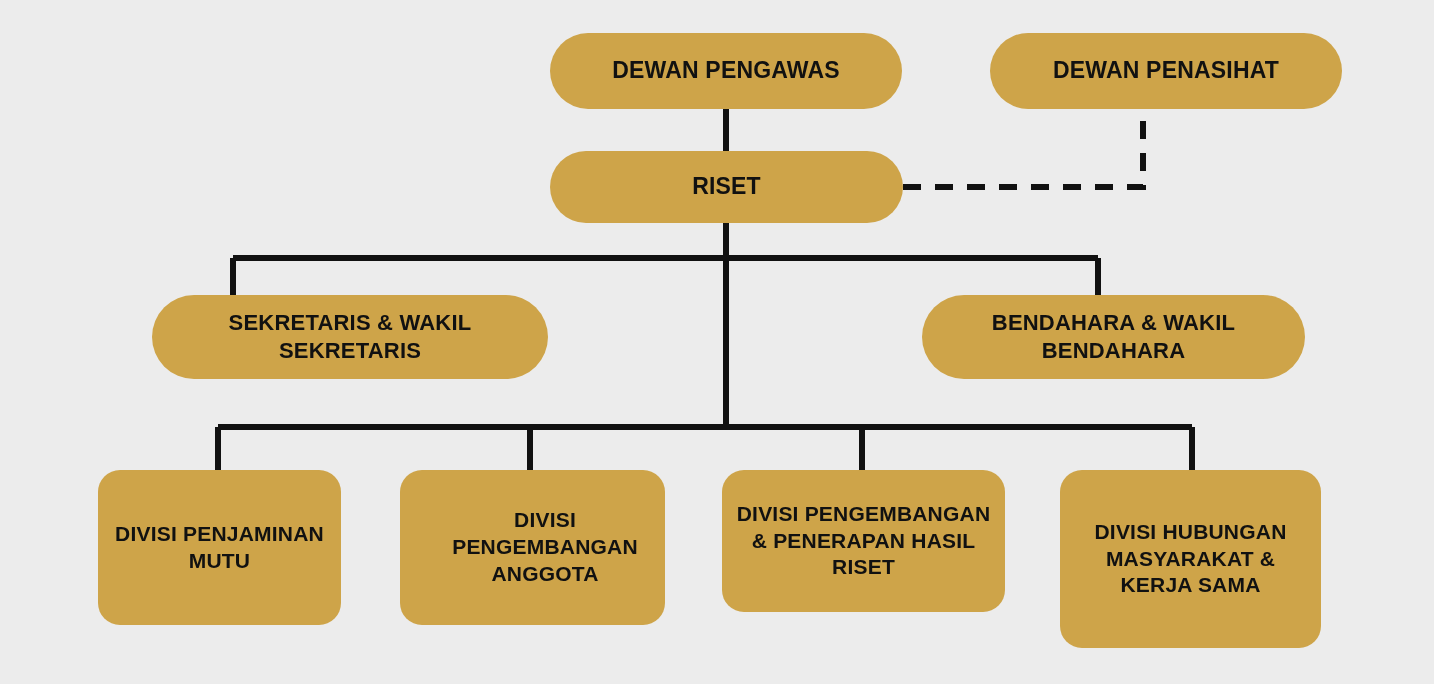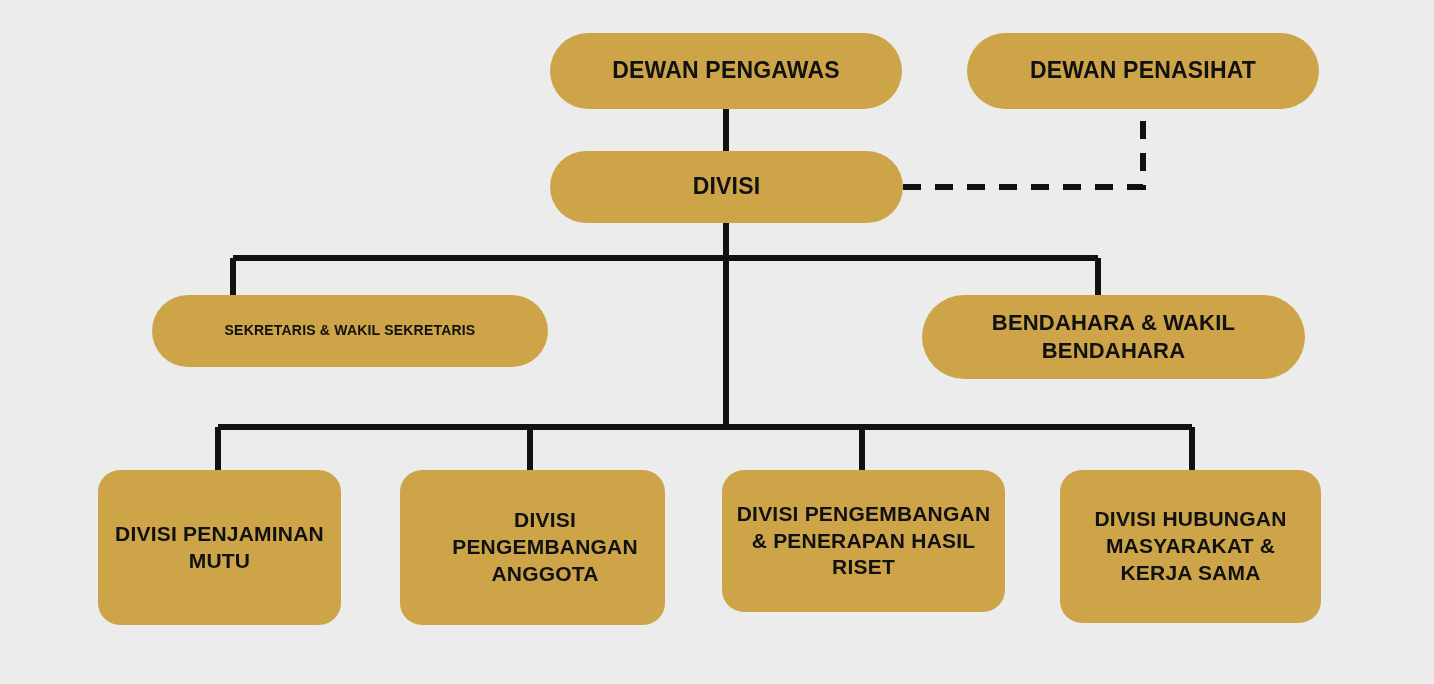--- a/index.html
+++ b/index.html
@@ -36,29 +36,29 @@
     font-weight: bold;
     letter-spacing: 0.2px;
     line-height: 1.28;
     padding: 4px 14px;
     z-index: 2;
   }
   .node-pill { border-radius: 999px; }
   .node-rect { border-radius: 22px; }
 
   #node-dewan-pengawas { left: 550px; top: 33px;  width: 352px; height: 76px; font-size: 23px; }
-  #node-dewan-penasihat { left: 967px; top: 33px;  width: 352px; height: 76px; font-size: 23px; }
+  #node-dewan-penasihat { left: 990px; top: 33px;  width: 352px; height: 76px; font-size: 23px; }
   #node-ketua         { left: 550px; top: 151px; width: 353px; height: 72px; font-size: 23px; }
-  #node-sekretaris    { left: 152px; top: 295px; width: 396px; height: 72px; font-size: 14px; }
+  #node-sekretaris    { left: 152px; top: 295px; width: 396px; height: 84px; font-size: 22px; }
   #node-bendahara     { left: 922px; top: 295px; width: 383px; height: 84px; font-size: 22px; }
 
   #node-divisi-1 { left: 98px;  top: 470px; width: 243px; height: 155px; font-size: 21px; }
   #node-divisi-2 { left: 400px; top: 470px; width: 265px; height: 155px; font-size: 21px; padding-left: 39px; }
   #node-divisi-3 { left: 722px; top: 470px; width: 283px; height: 142px; font-size: 21px; }
-  #node-divisi-4 { left: 1060px; top: 470px; width: 261px; height: 153px; font-size: 21px; }
+  #node-divisi-4 { left: 1060px; top: 470px; width: 261px; height: 178px; font-size: 21px; }
 </style>
 </head>
 <body>
 
 <div id="chart-root">
 
   <svg class="conn-layer" viewBox="0 0 1434 684" width="1434" height="684" aria-hidden="true">
     <g stroke="#111111" stroke-width="6" fill="none" stroke-linecap="butt">
 
       <path d="M726,109 L726,151"></path>
@@ -83,21 +83,21 @@
 
   <div class="node node-pill" id="node-dewan-pengawas">
     <span>DEWAN PENGAWAS</span>
   </div>
 
   <div class="node node-pill" id="node-dewan-penasihat">
     <span>DEWAN PENASIHAT</span>
   </div>
 
   <div class="node node-pill" id="node-ketua">
-    <span>DIVISI</span>
+    <span>RISET</span>
   </div>
 
   <div class="node node-pill" id="node-sekretaris">
     <span>SEKRETARIS &amp; WAKIL SEKRETARIS</span>
   </div>
 
   <div class="node node-pill" id="node-bendahara">
     <span>BENDAHARA &amp; WAKIL BENDAHARA</span>
   </div>
 

